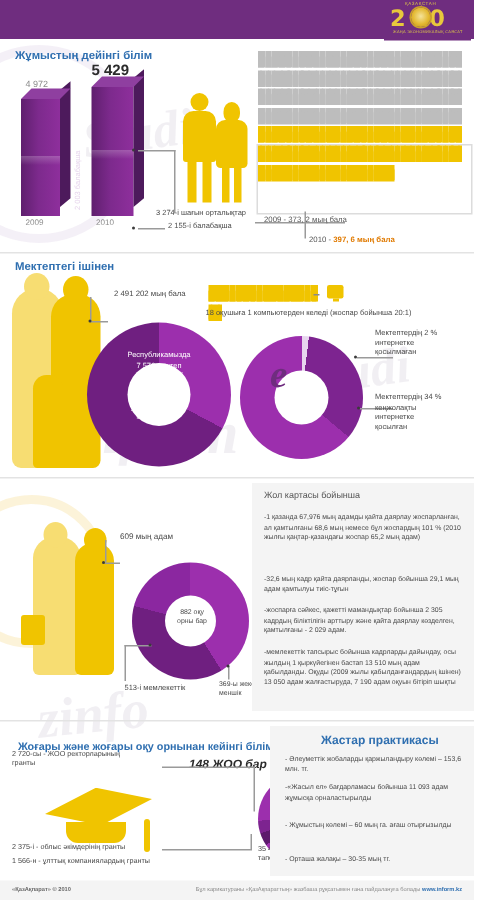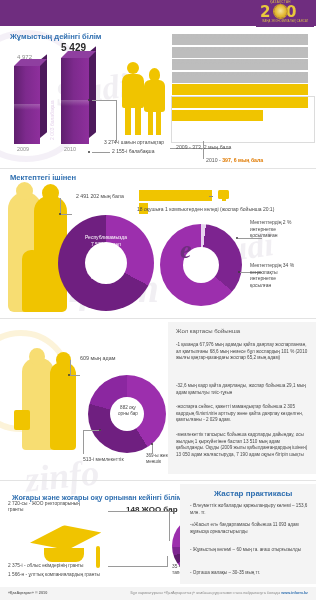--- a/index.html
+++ b/index.html
@@ -1139,21 +1139,21 @@
   <div class="panel-h" style="left:176px;top:328px;">Жол картасы бойынша</div>
   <div class="panel-p" style="left:176px;top:342px;width:133px;">-1 қазанда 67,976 мың адамды қайта даярлау жоспарланған, ал қамтылғаны 68,6 мың немесе бұл жоспардың 101 % (2010 жылғы қаңтар-қазандағы жоспар 65,2 мың адам)</div>
   <div class="panel-p" style="left:176px;top:383px;width:133px;">-32,6 мың кадр қайта даярланды, жоспар бойынша 29,1 мың адам қамтылуы тиіс-тұғын</div>
   <div class="panel-p" style="left:176px;top:404px;width:133px;">-жоспарға сәйкес, қажетті мамандықтар бойынша 2 305 кадрдың біліктілігін арттыру және қайта даярлау көзделген, қамтылғаны - 2 029 адам.</div>
   <div class="panel-p" style="left:176px;top:432px;width:133px;">-мемлекеттік тапсырыс бойынша кадрларды дайындау, осы жылдың 1 қыркүйегінен бастап 13 510 мың адам қабылданды. Оқуды (2009 жылы қабылданғандардың ішінен) 13 050 адам жалғастыруда, 7 190 адам оқуын бітіріп шықты</div>
 
   <div class="sep" style="left:0;top:480px;width:316px;"></div>
 
   <div class="sec-title" style="left:12px;top:493px;font-size:7.2px;">Жоғары және жоғары оқу орнынан кейінгі білім</div>
 
-  <div class="callout" style="left:126px;top:505px;font-size:8px;font-weight:bold;color:#2b2b2b;">148 ЖОО бар</div>
+  <div class="callout" style="left:126px;top:505px;font-size:8px;font-weight:bold;color:#2b2b2b;font-style:italic;">148 ЖОО бар</div>
 
   <div class="cap" style="left:30px;top:525px;width:72px;height:30px;transform:rotate(-8deg);
        clip-path:polygon(50% 0,100% 42%,50% 84%,0 42%);"></div>
   <div class="cap" style="left:96px;top:546px;width:4px;height:22px;border-radius:2px;"></div>
   <div class="cap" style="left:44px;top:548px;width:40px;height:14px;border-radius:0 0 8px 8px;"></div>
 
   <div class="pc-box" style="left:8px;top:501px;width:120px;font-size:4.8px;">
     <span style="white-space:pre-line;">2 720-сы  - ЖОО ректорларының
 гранты</span>
   </div>

